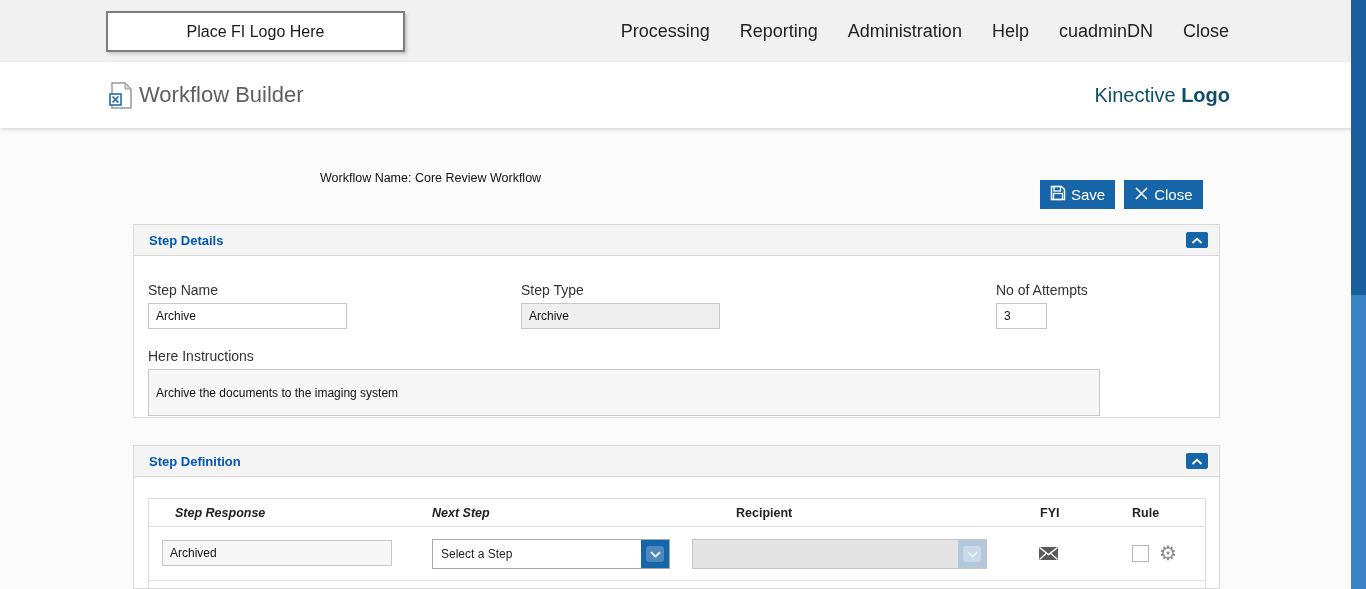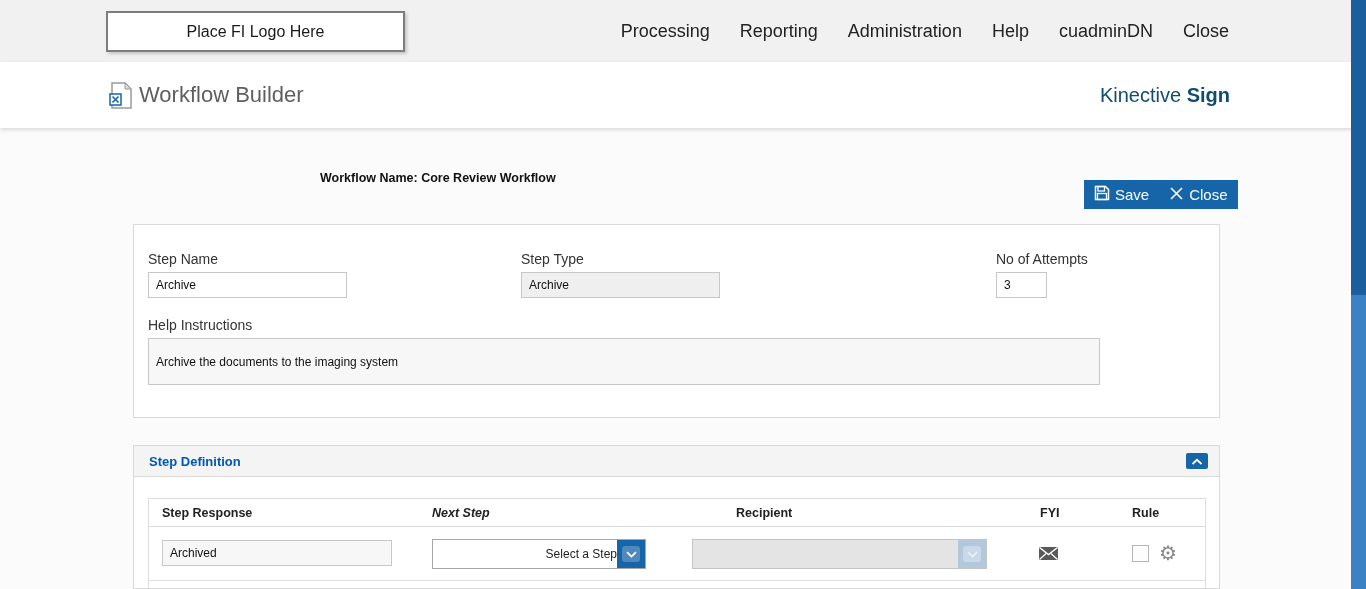--- a/index.html
+++ b/index.html
@@ -43,23 +43,23 @@
   }
   .brand {
     position:absolute; right:136px; top:0; height:66px; line-height:66px;
     font-size:20px; color:#0e4d6b;
   }
   .brand .b2 { font-weight:bold; }
 
   
   .workflow-name {
     position:absolute; left:320px; top:171px;
-    font-size:12.5px; font-weight:bold; color:#111;
-  }
-  .btn-row { position:absolute; left:1084px; top:180px; display:flex; }
+    font-size:12.5px; font-weight:normal; color:#111;
+  }
+  .btn-row { position:absolute; left:1040px; top:180px; display:flex; gap:9px; }
   .btn {
     height:29px; background:#1565a8; color:#fff; border:none;
     display:flex; align-items:center; gap:5px; padding:0 10px;
     font-size:15px; font-family:"Liberation Sans", sans-serif; cursor:pointer;
   }
 
   
   .panel {
     position:absolute; left:133px; width:1087px;
     background:#fff; border:1px solid #d9d9d9;
@@ -159,21 +159,21 @@
       <path d="M3 1 h13 l6 6 v19 h-19 z" fill="#fff" stroke="#9a9a9a" stroke-width="1.5"></path>
       <path d="M16 1 l6 6 h-6 z" fill="#dcdcdc" stroke="#9a9a9a" stroke-width="1"></path>
       <rect x="1" y="12" width="11" height="11" fill="#fff" stroke="#1565a8" stroke-width="1.5"></rect>
       <path d="M3.5 14.5 l6 6 M9.5 14.5 l-6 6" stroke="#1565a8" stroke-width="1.6"></path>
     </svg>
   </span>
   <span class="app-title">Workflow Builder</span>
   <span class="brand">
     <span class="b1">Kinective</span>
     <span> </span>
-    <span class="b2">Sign</span>
+    <span class="b2">Logo</span>
   </span>
 </div>
 
 <div class="workflow-name">Workflow Name: Core Review Workflow</div>
 
 <div class="btn-row">
   <button class="btn">
     <span>
       <svg width="16" height="16" viewBox="0 0 16 16">
         <path d="M1.5 1.5 h10 l3 3 v10 h-13 z" fill="none" stroke="#fff" stroke-width="1.5"></path>
@@ -187,59 +187,69 @@
     <span>
       <svg width="15" height="15" viewBox="0 0 15 15">
         <path d="M2 2 L13 13 M13 2 L2 13" stroke="#fff" stroke-width="1.6" fill="none"></path>
       </svg>
     </span>
     <span>Close</span>
   </button>
 </div>
 
 <div class="panel" id="step-details">
+  <div class="panel-header">
+    <span class="panel-title">Step Details</span>
+    <button class="collapse-btn">
+      <span>
+        <svg width="12" height="8" viewBox="0 0 12 8">
+            <path d="M1.5 6 L6 1.8 L10.5 6" fill="none" stroke="#fff" stroke-width="1.8"></path>
+          </svg>
+      </span>
+    </button>
+  </div>
   <div class="panel-body">
     <span class="field-label" style="left:14px;  top:26px;">Step Name</span>
     <span class="field-label" style="left:387px; top:26px;">Step Type</span>
     <span class="field-label" style="left:862px; top:26px;">No of Attempts</span>
 
     <input class="txt" style="left: 14px; top: 47px; width: 199px;" value="Archive">
     <input class="txt dim" style="left: 387px; top: 47px; width: 199px;" readonly="" value="Archive">
     <input class="txt" style="left: 862px; top: 47px; width: 51px;" value="3">
 
-    <span class="field-label" style="left:14px; top:92px;">Help Instructions</span>
+    <span class="field-label" style="left:14px; top:92px;">Here Instructions</span>
     <input class="txt lite" style="left: 14px; top: 113px; width: 952px; height: 47px;" value="Archive the documents to the imaging system">
   </div>
 </div>
 
 <div class="panel" id="step-definition">
   <div class="panel-header">
     <span class="panel-title">Step Definition</span>
     <button class="collapse-btn">
       <span>
         <svg width="12" height="8" viewBox="0 0 12 8">
             <path d="M1.5 6 L6 1.8 L10.5 6" fill="none" stroke="#fff" stroke-width="1.8"></path>
           </svg>
       </span>
     </button>
   </div>
   <div class="panel-body">
     <div class="grid">
       <div class="grid-head">
-        <span style="left:13px;">Step Response</span>
+        <span style="left:26px;font-style:italic;">Step Response</span>
         <span style="left:283px;font-style:italic;">Next Step</span>
         <span style="left:543px;margin-left:44px;">Recipient</span>
         <span style="left:891px;">FYI</span>
         <span style="left:983px;">Rule</span>
       </div>
 
       <div class="grid-row">
         <input class="txt lite" style="left: 13px; top: 13px; width: 230px;" value="Archived">
 
-        <div class="dropdown" style="left:283px; width:214px;text-align:right;">
+        <div class="dropdown" style="left:283px; width:238px;">
           <span class="dd-text">Select a Step</span>
           <span class="dd-btn">
             <span class="dd-inner">
               <svg width="11" height="7" viewBox="0 0 11 7">
                   <path d="M1 1.2 L5.5 5.6 L10 1.2" fill="none" stroke="#fff" stroke-width="1.7"></path>
                 </svg>
             </span>
           </span>
         </div>
 

